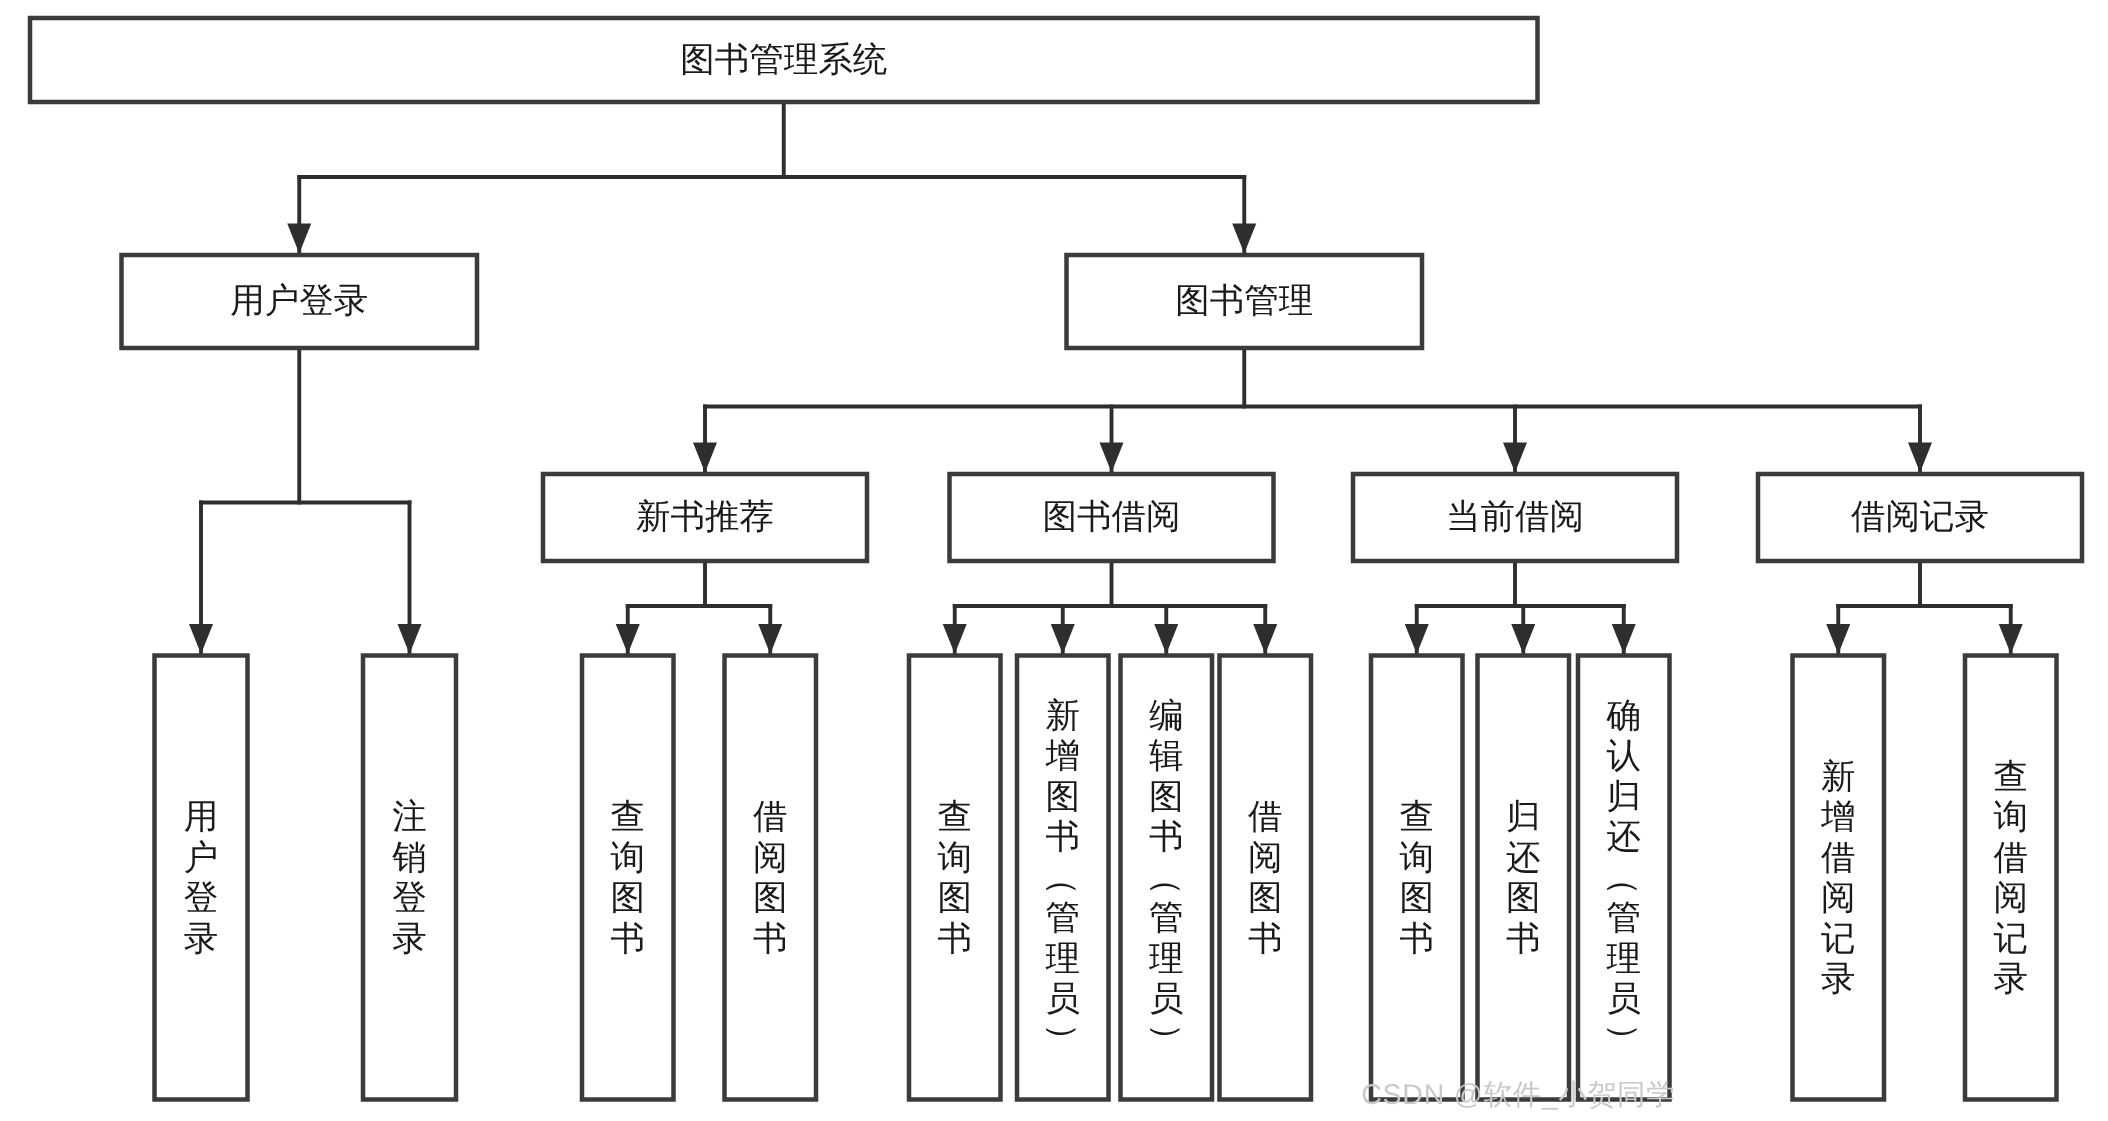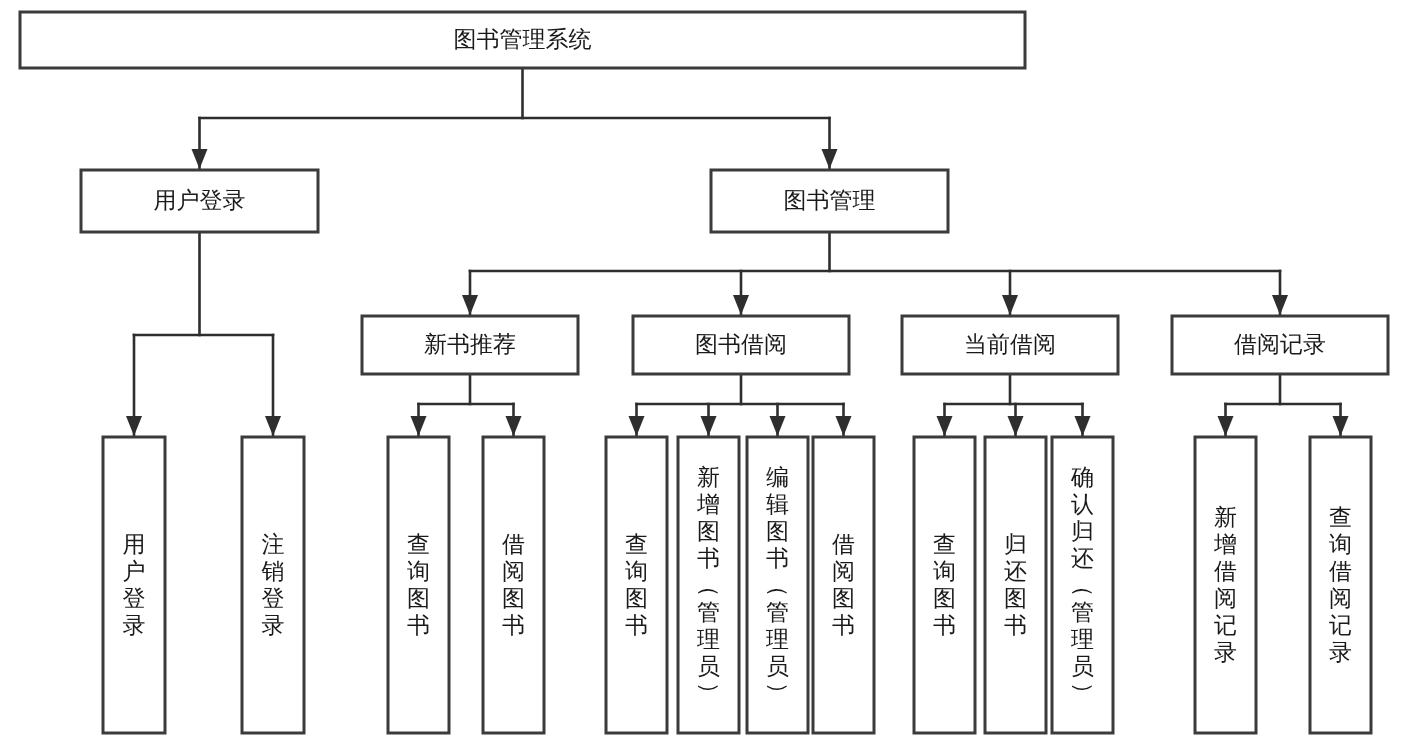--- a/index.html
+++ b/index.html
@@ -260,13 +260,14 @@
           <rect x="1310" y="437" width="61" height="296" class="node-box"></rect>
           <text x="1340.5" y="525.06" class="node-label-vertical">查</text>
           <text x="1340.5" y="552.06" class="node-label-vertical">询</text>
           <text x="1340.5" y="579.06" class="node-label-vertical">借</text>
           <text x="1340.5" y="606.06" class="node-label-vertical">阅</text>
           <text x="1340.5" y="633.06" class="node-label-vertical">记</text>
           <text x="1340.5" y="660.06" class="node-label-vertical">录</text>
         </g>
       </g>
   </svg>
+  <div class="watermark-text">CSDN @软件_小贺同学</div>
 </div>
 
 </body></html>

